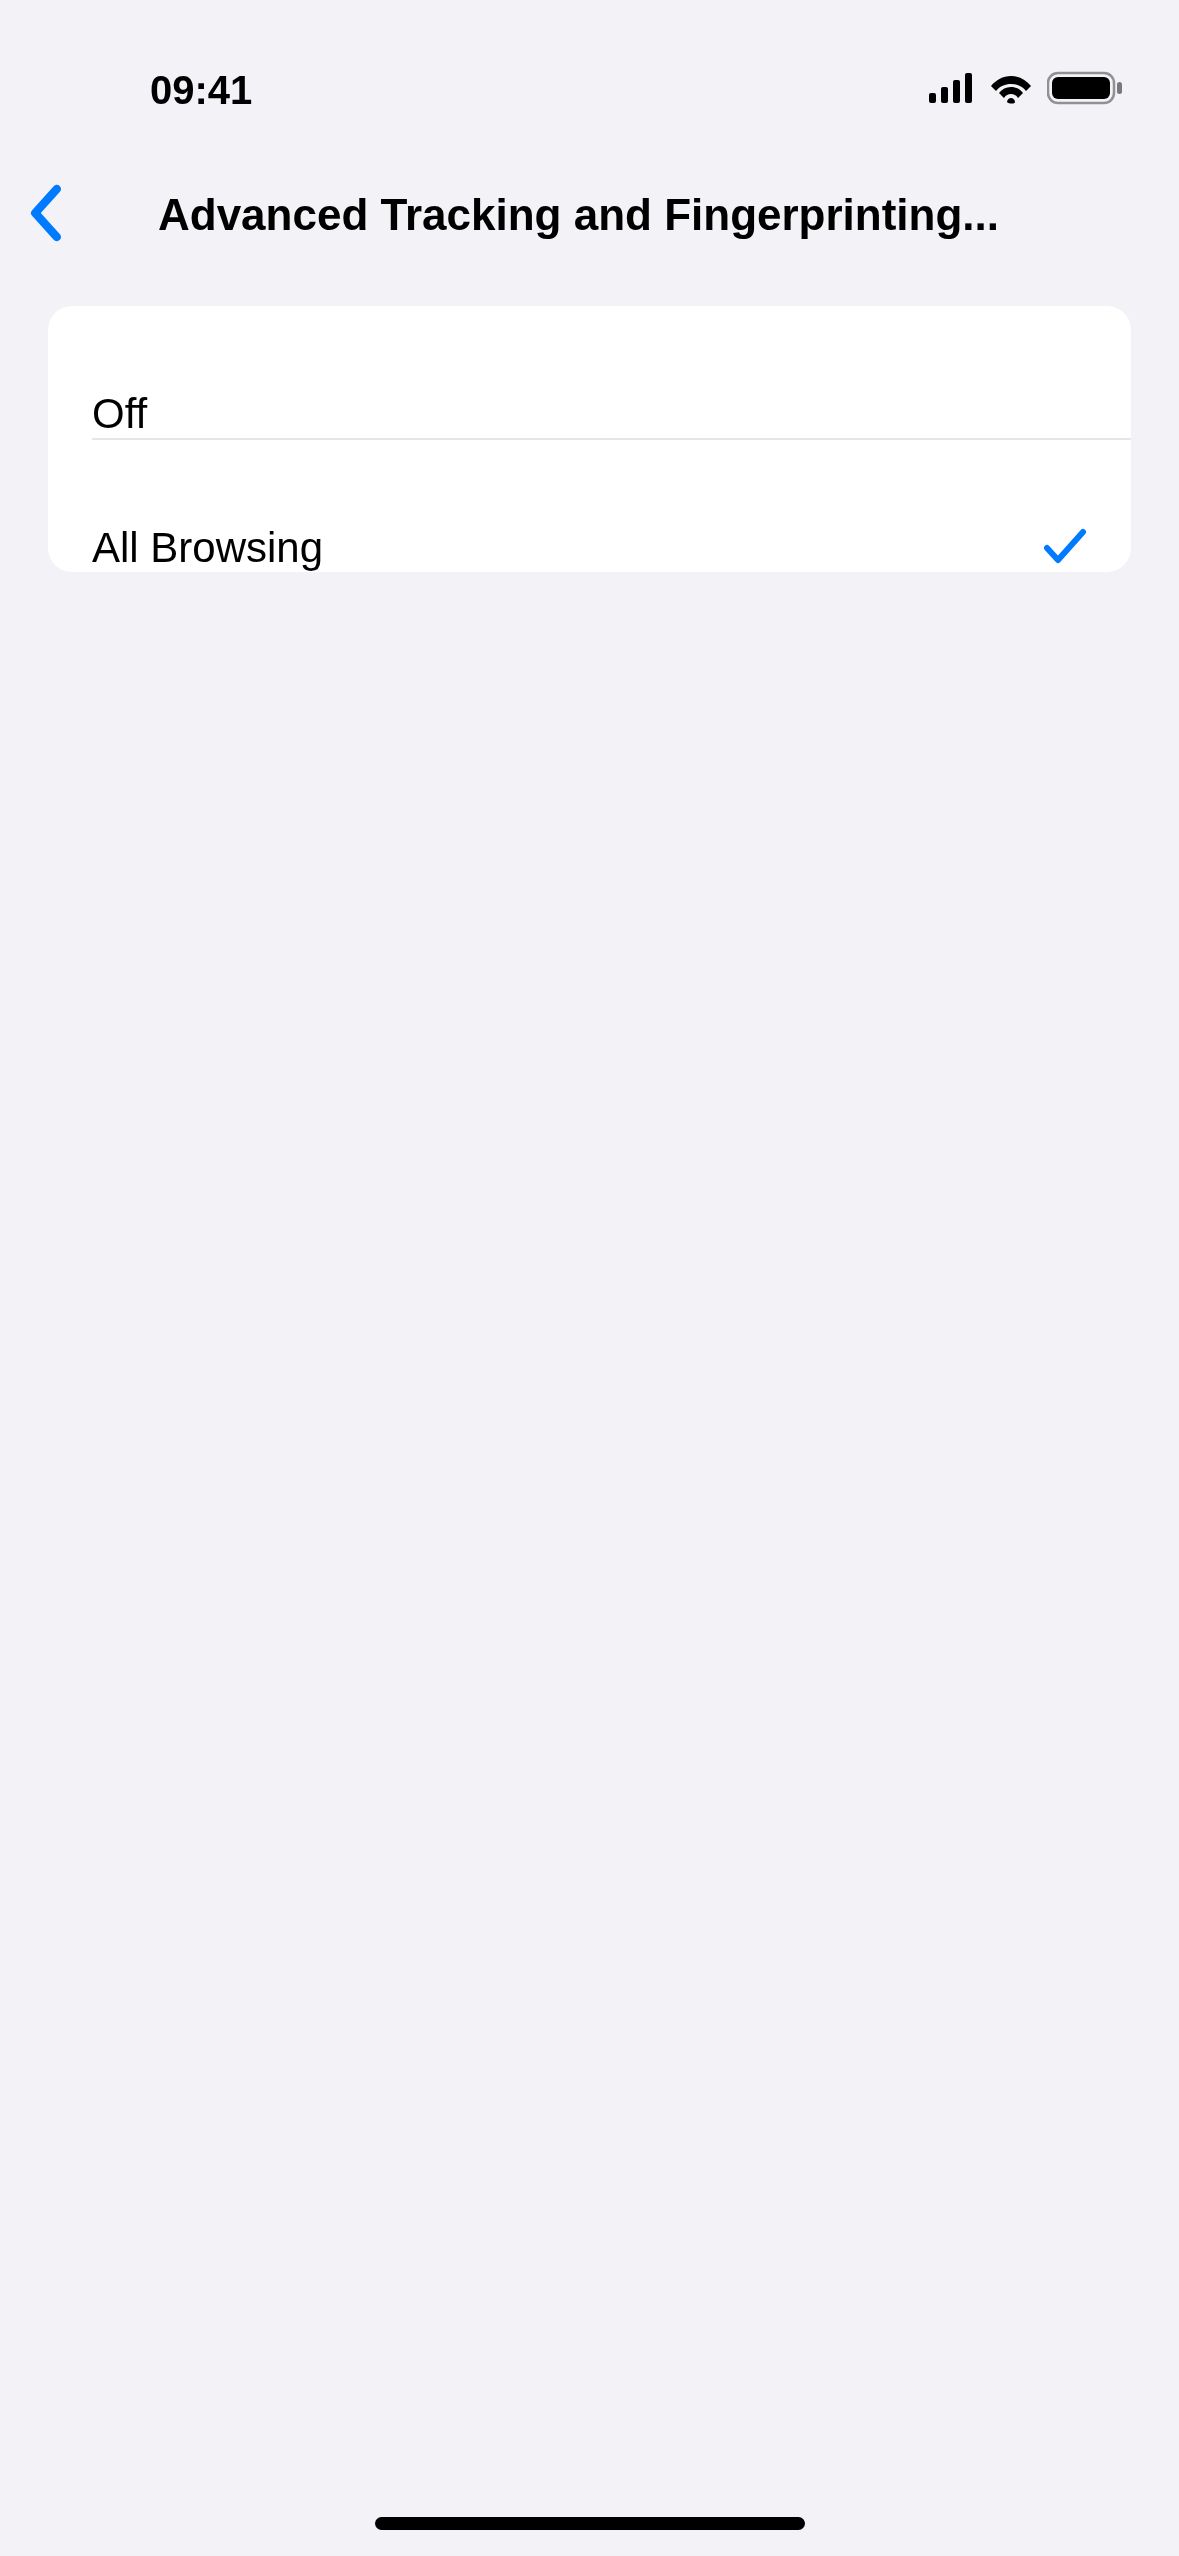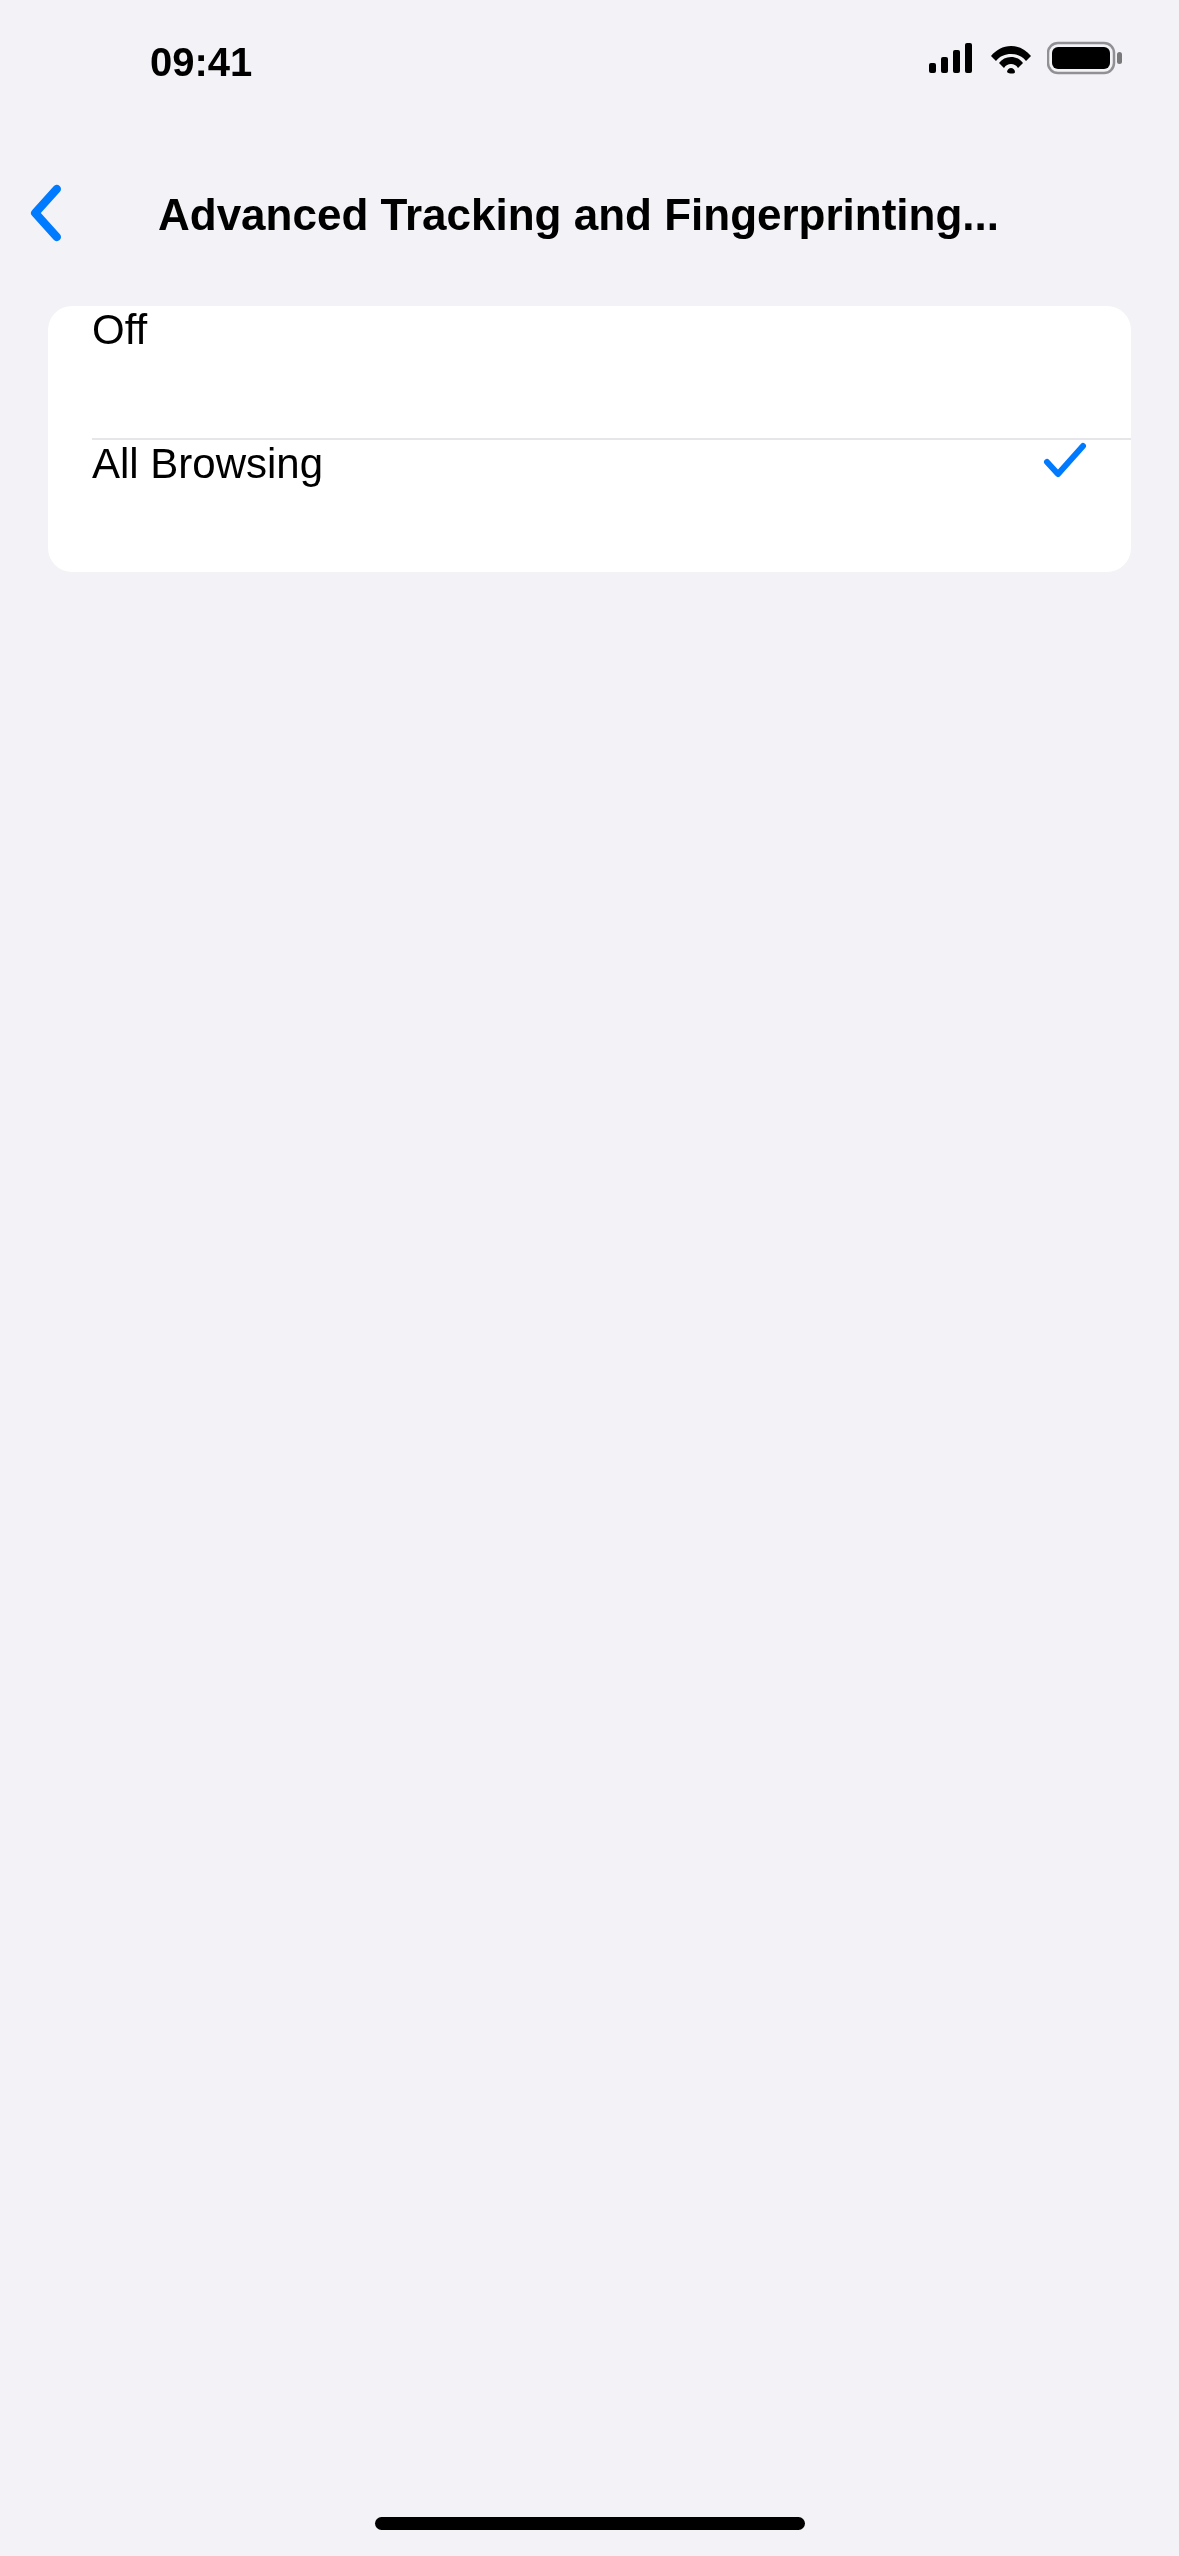--- a/index.html
+++ b/index.html
@@ -12,21 +12,21 @@
       width: 1179px;
       height: 2556px;
       background: #f2f2f7;
       font-family: -apple-system, 'SF Pro Text', 'Helvetica Neue', Helvetica, Arial, sans-serif;
       position: relative;
       overflow: hidden;
     }
     .status-bar {
       display: flex;
       justify-content: space-between;
-      align-items: flex-start;
+      align-items: center;
       padding: 40px 46px 0 50px;
       height: 140px;
     }
     .status-time {
       font-size: 40px;
       font-weight: 600;
       color: #000;
       padding-left: 100px;
     }
     .status-icons {
@@ -61,21 +61,21 @@
       text-overflow: ellipsis;
     }
     .options-list {
       margin: 36px 48px 0 48px;
       background: #ffffff;
       border-radius: 24px;
       overflow: hidden;
     }
     .option-row {
       display: flex;
-      align-items: flex-start;
+      align-items: flex-end;
       justify-content: space-between;
       padding: 0 44px;
       height: 132px;
       cursor: pointer;
     }
     .option-label {
       font-size: 42px;
       font-weight: 400;
       color: #000;
     }

